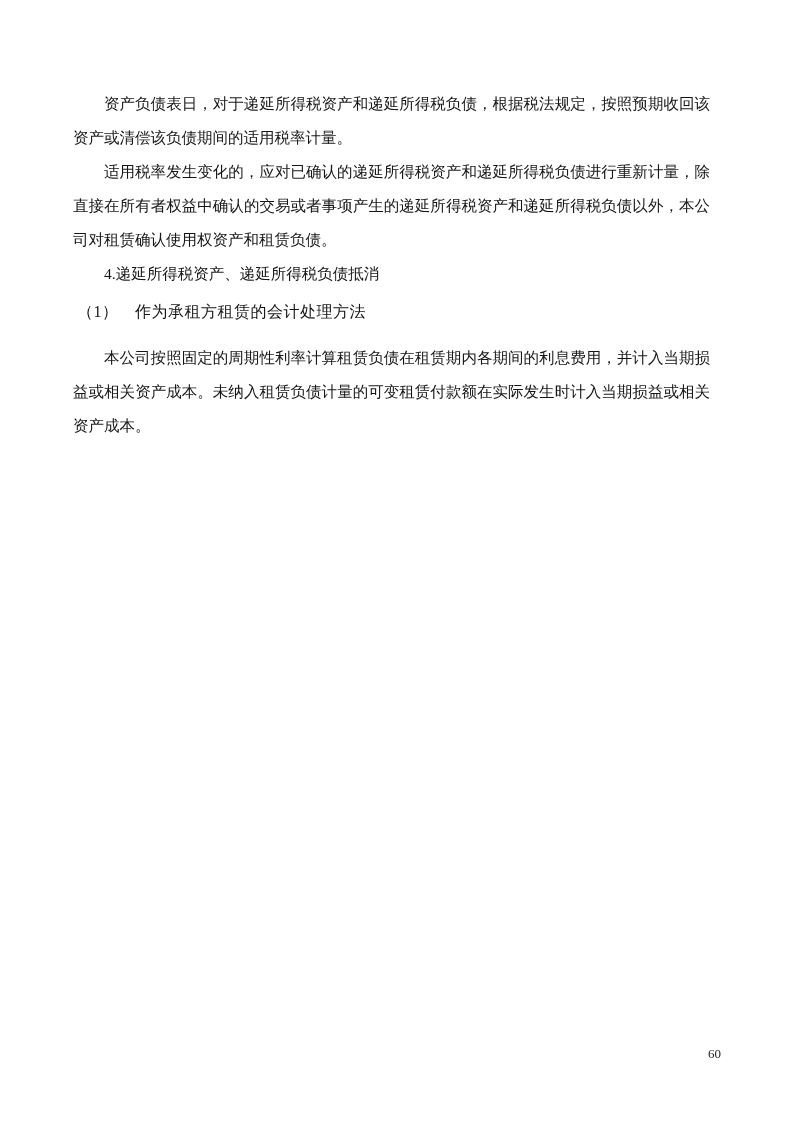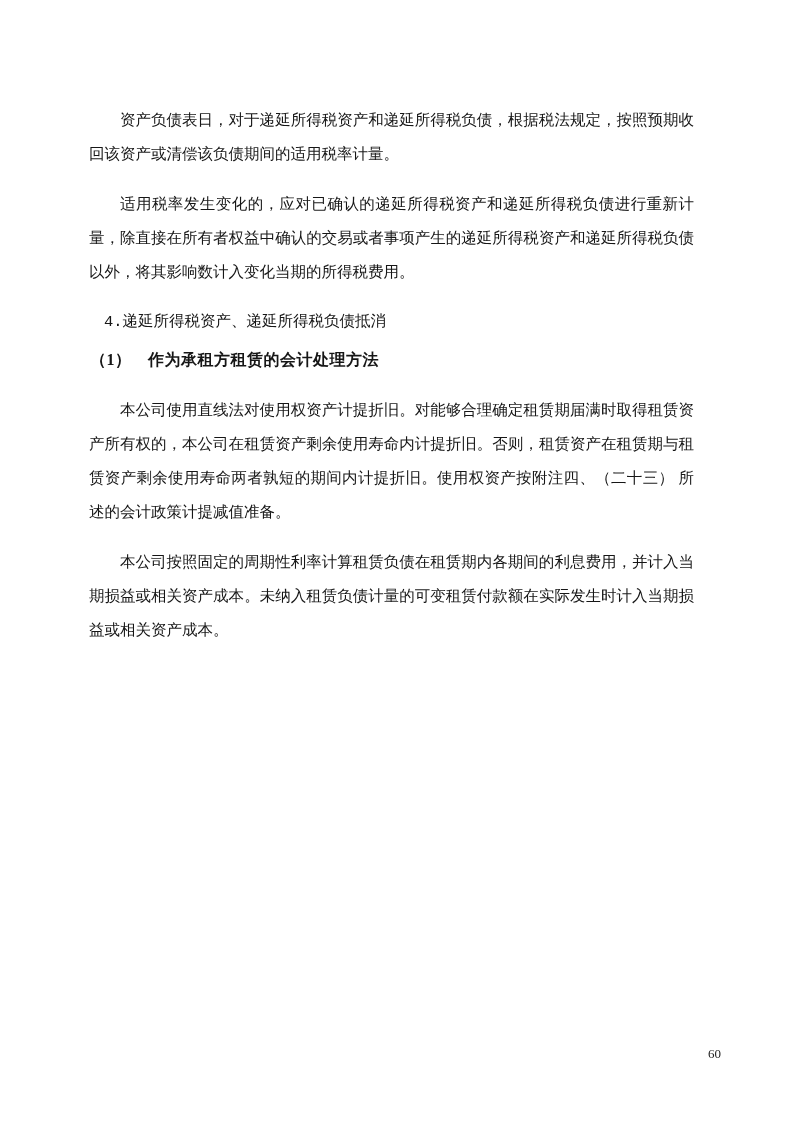--- a/index.html
+++ b/index.html
@@ -16,69 +16,67 @@
   }
   .page {
     position: relative;
     box-sizing: border-box;
     width: 793px;
     height: 1122px;
     background: #ffffff;
     padding: 87px 83px 0 73px;
   }
   .para {
-    margin: 16px;
+    margin: 0;
     font-size: 15.5px;
     line-height: 34px;
     text-align: justify;
     text-indent: 2em;
     word-break: break-all;
   }
   .subhead-plain {
     margin: 0;
     font-size: 15.5px;
     line-height: 34px;
     text-indent: 2em;
-    font-family: Liberation Mono, monospace;
   }
   .section-heading {
     margin: 14px 0 0 0;
     font-size: 16px;
     font-weight: bold;
     line-height: 34px;
     letter-spacing: 0.5px;
   }
   .subsection-heading {
-    margin: 4px 0 12px 13px;
+    margin: 4px 0 12px 0;
     padding-left: 4px;
     font-size: 16px;
-    font-weight: bold;
+    font-weight: normal;
     line-height: 34px;
     letter-spacing: 0.5px;
   }
   .page-number {
     position: absolute;
     right: 72px;
     bottom: 60px;
     font-size: 13px;
     color: #222222;
   }
 </style>
 </head>
 <body>
 
 <div class="page">
 
   <p class="para">资产负债表日，对于递延所得税资产和递延所得税负债，根据税法规定，按照预期收回该资产或清偿该负债期间的适用税率计量。</p>
-  <p class="para">适用税率发生变化的，应对已确认的递延所得税资产和递延所得税负债进行重新计量，除直接在所有者权益中确认的交易或者事项产生的递延所得税资产和递延所得税负债以外，将其影响数计入变化当期的所得税费用。</p>
+  <p class="para">适用税率发生变化的，应对已确认的递延所得税资产和递延所得税负债进行重新计量，除直接在所有者权益中确认的交易或者事项产生的递延所得税资产和递延所得税负债以外，本公司对租赁确认使用权资产和租赁负债。</p>
 
   <p class="subhead-plain">4.递延所得税资产、递延所得税负债抵消</p>
 
 
 
   <h2 class="subsection-heading">（1）　作为承租方租赁的会计处理方法</h2>
 
-  <p class="para">本公司使用直线法对使用权资产计提折旧。对能够合理确定租赁期届满时取得租赁资产所有权的，本公司在租赁资产剩余使用寿命内计提折旧。否则，租赁资产在租赁期与租赁资产剩余使用寿命两者孰短的期间内计提折旧。使用权资产按附注四、（二十三） 所述的会计政策计提减值准备。</p>
   <p class="para">本公司按照固定的周期性利率计算租赁负债在租赁期内各期间的利息费用，并计入当期损益或相关资产成本。未纳入租赁负债计量的可变租赁付款额在实际发生时计入当期损益或相关资产成本。</p>
 
   <div class="page-number">60</div>
 
 </div>
 
 </body></html>

